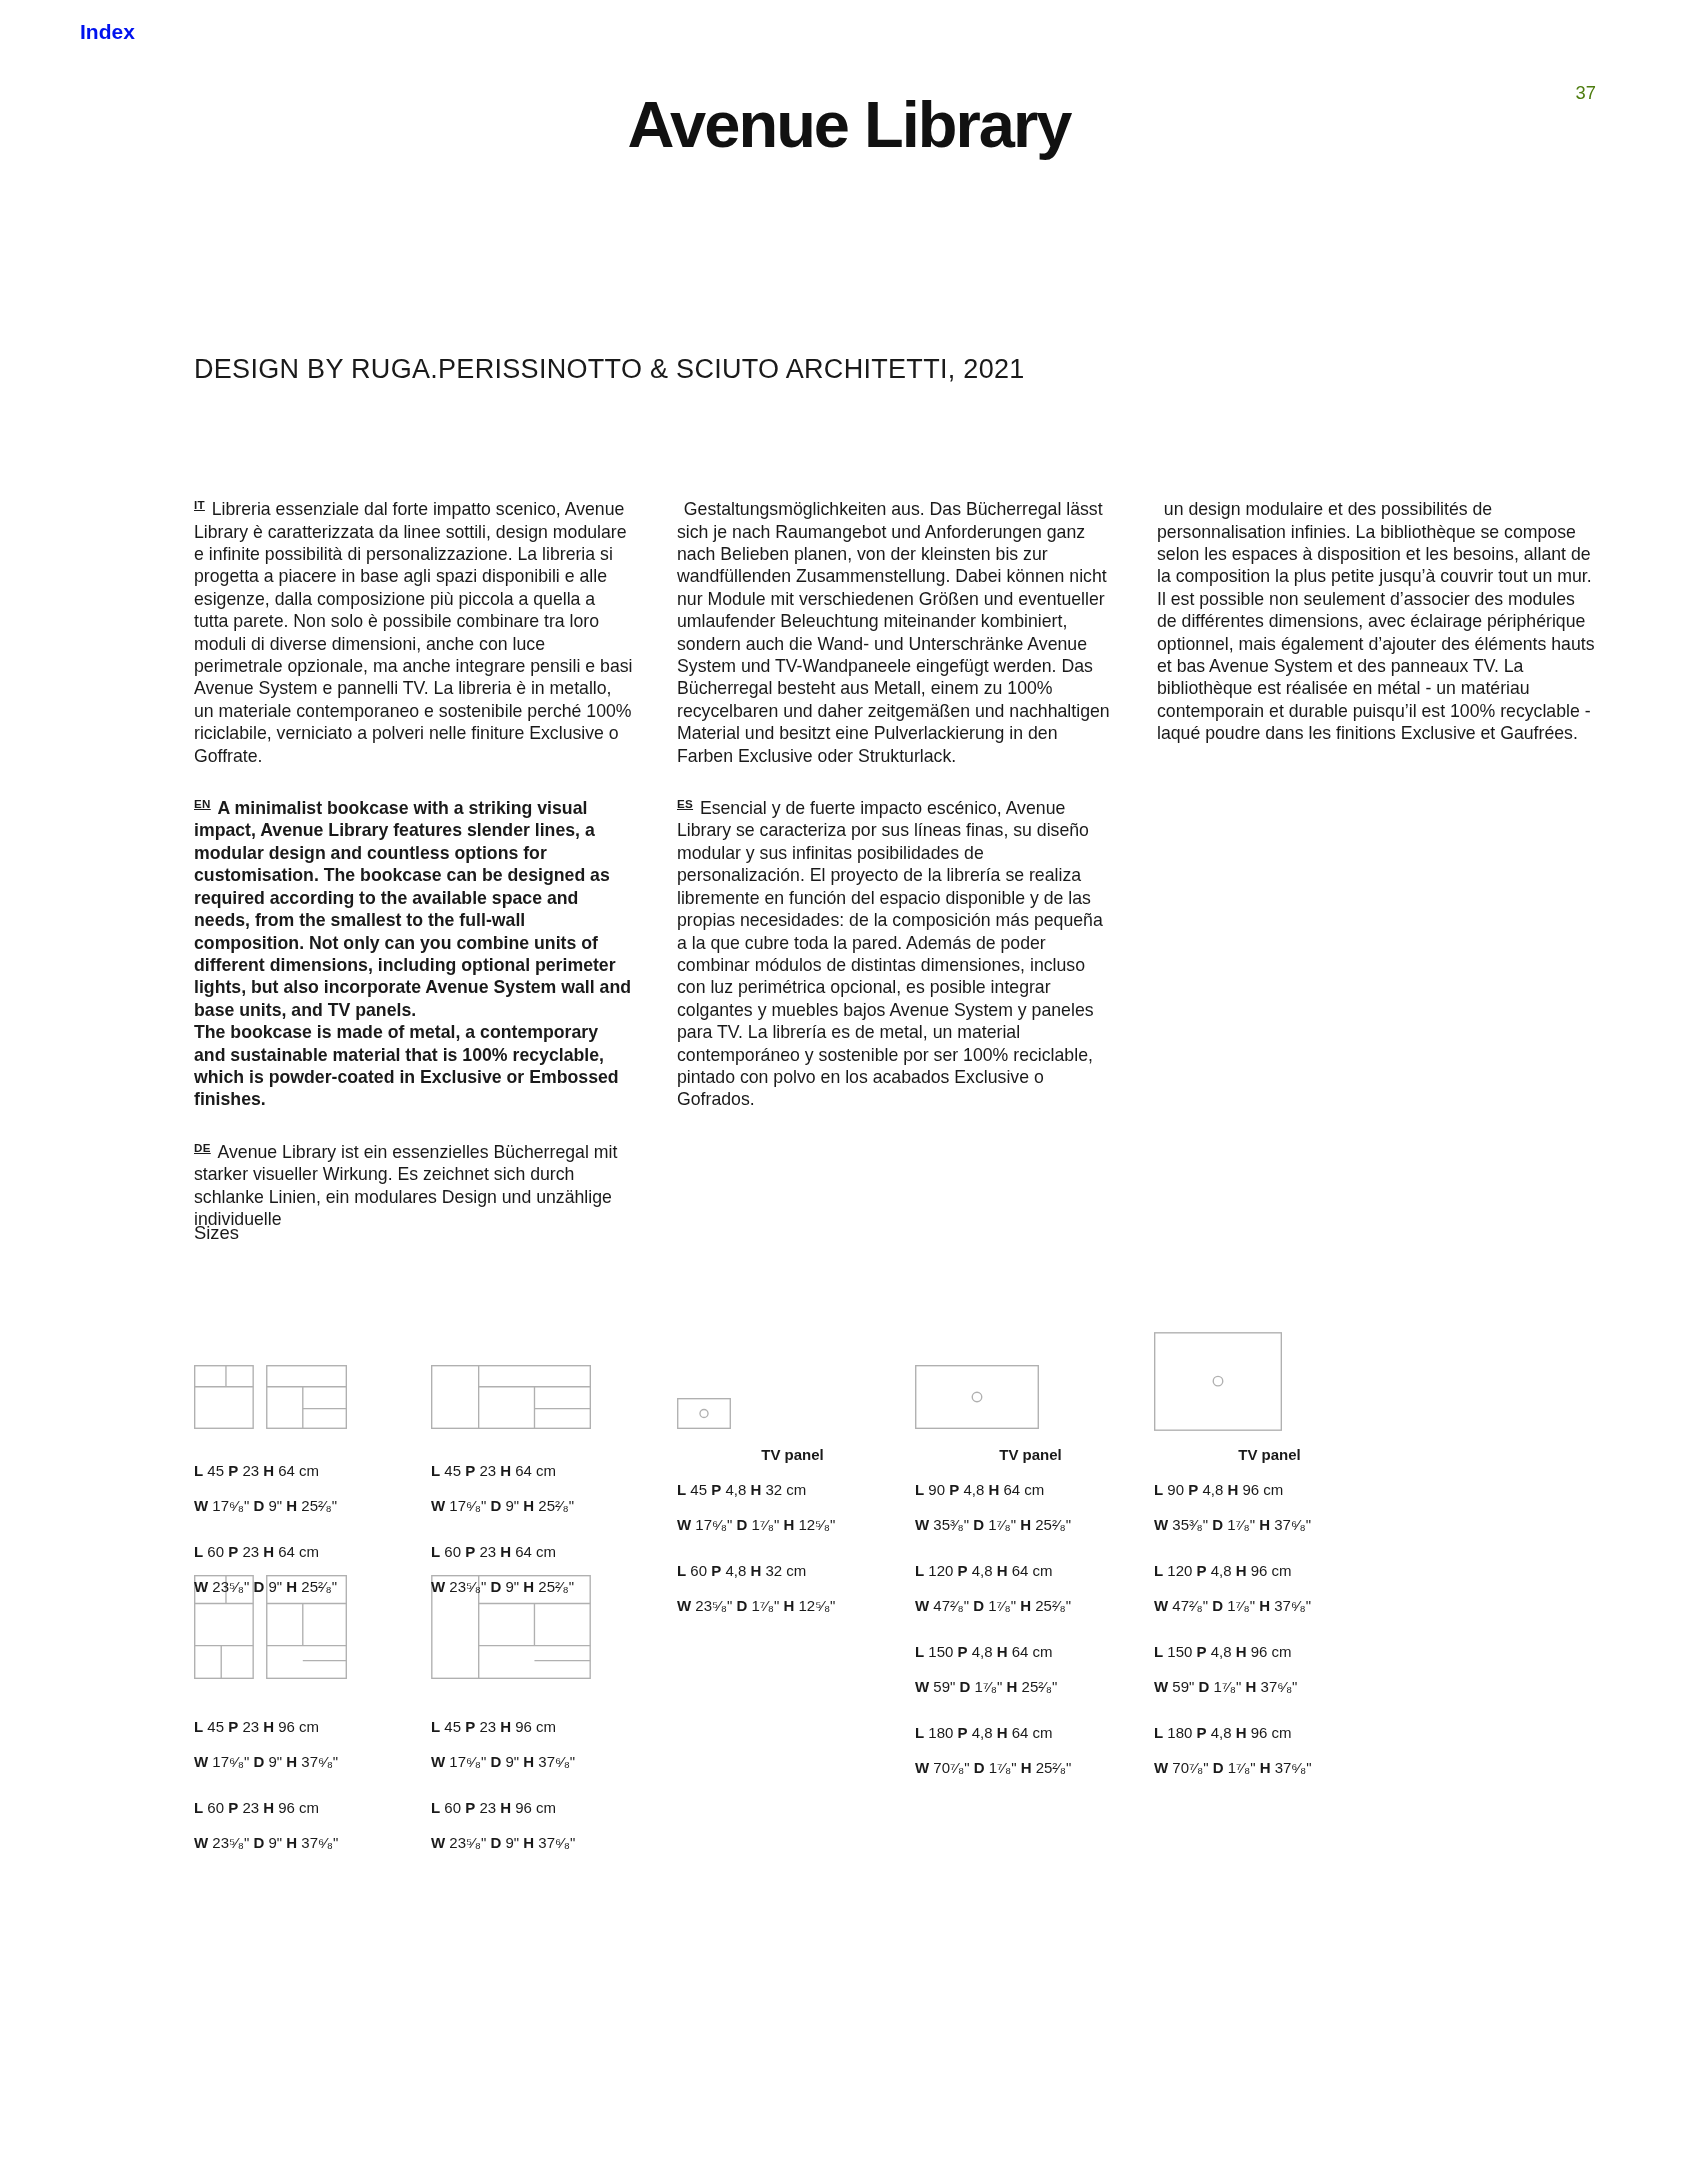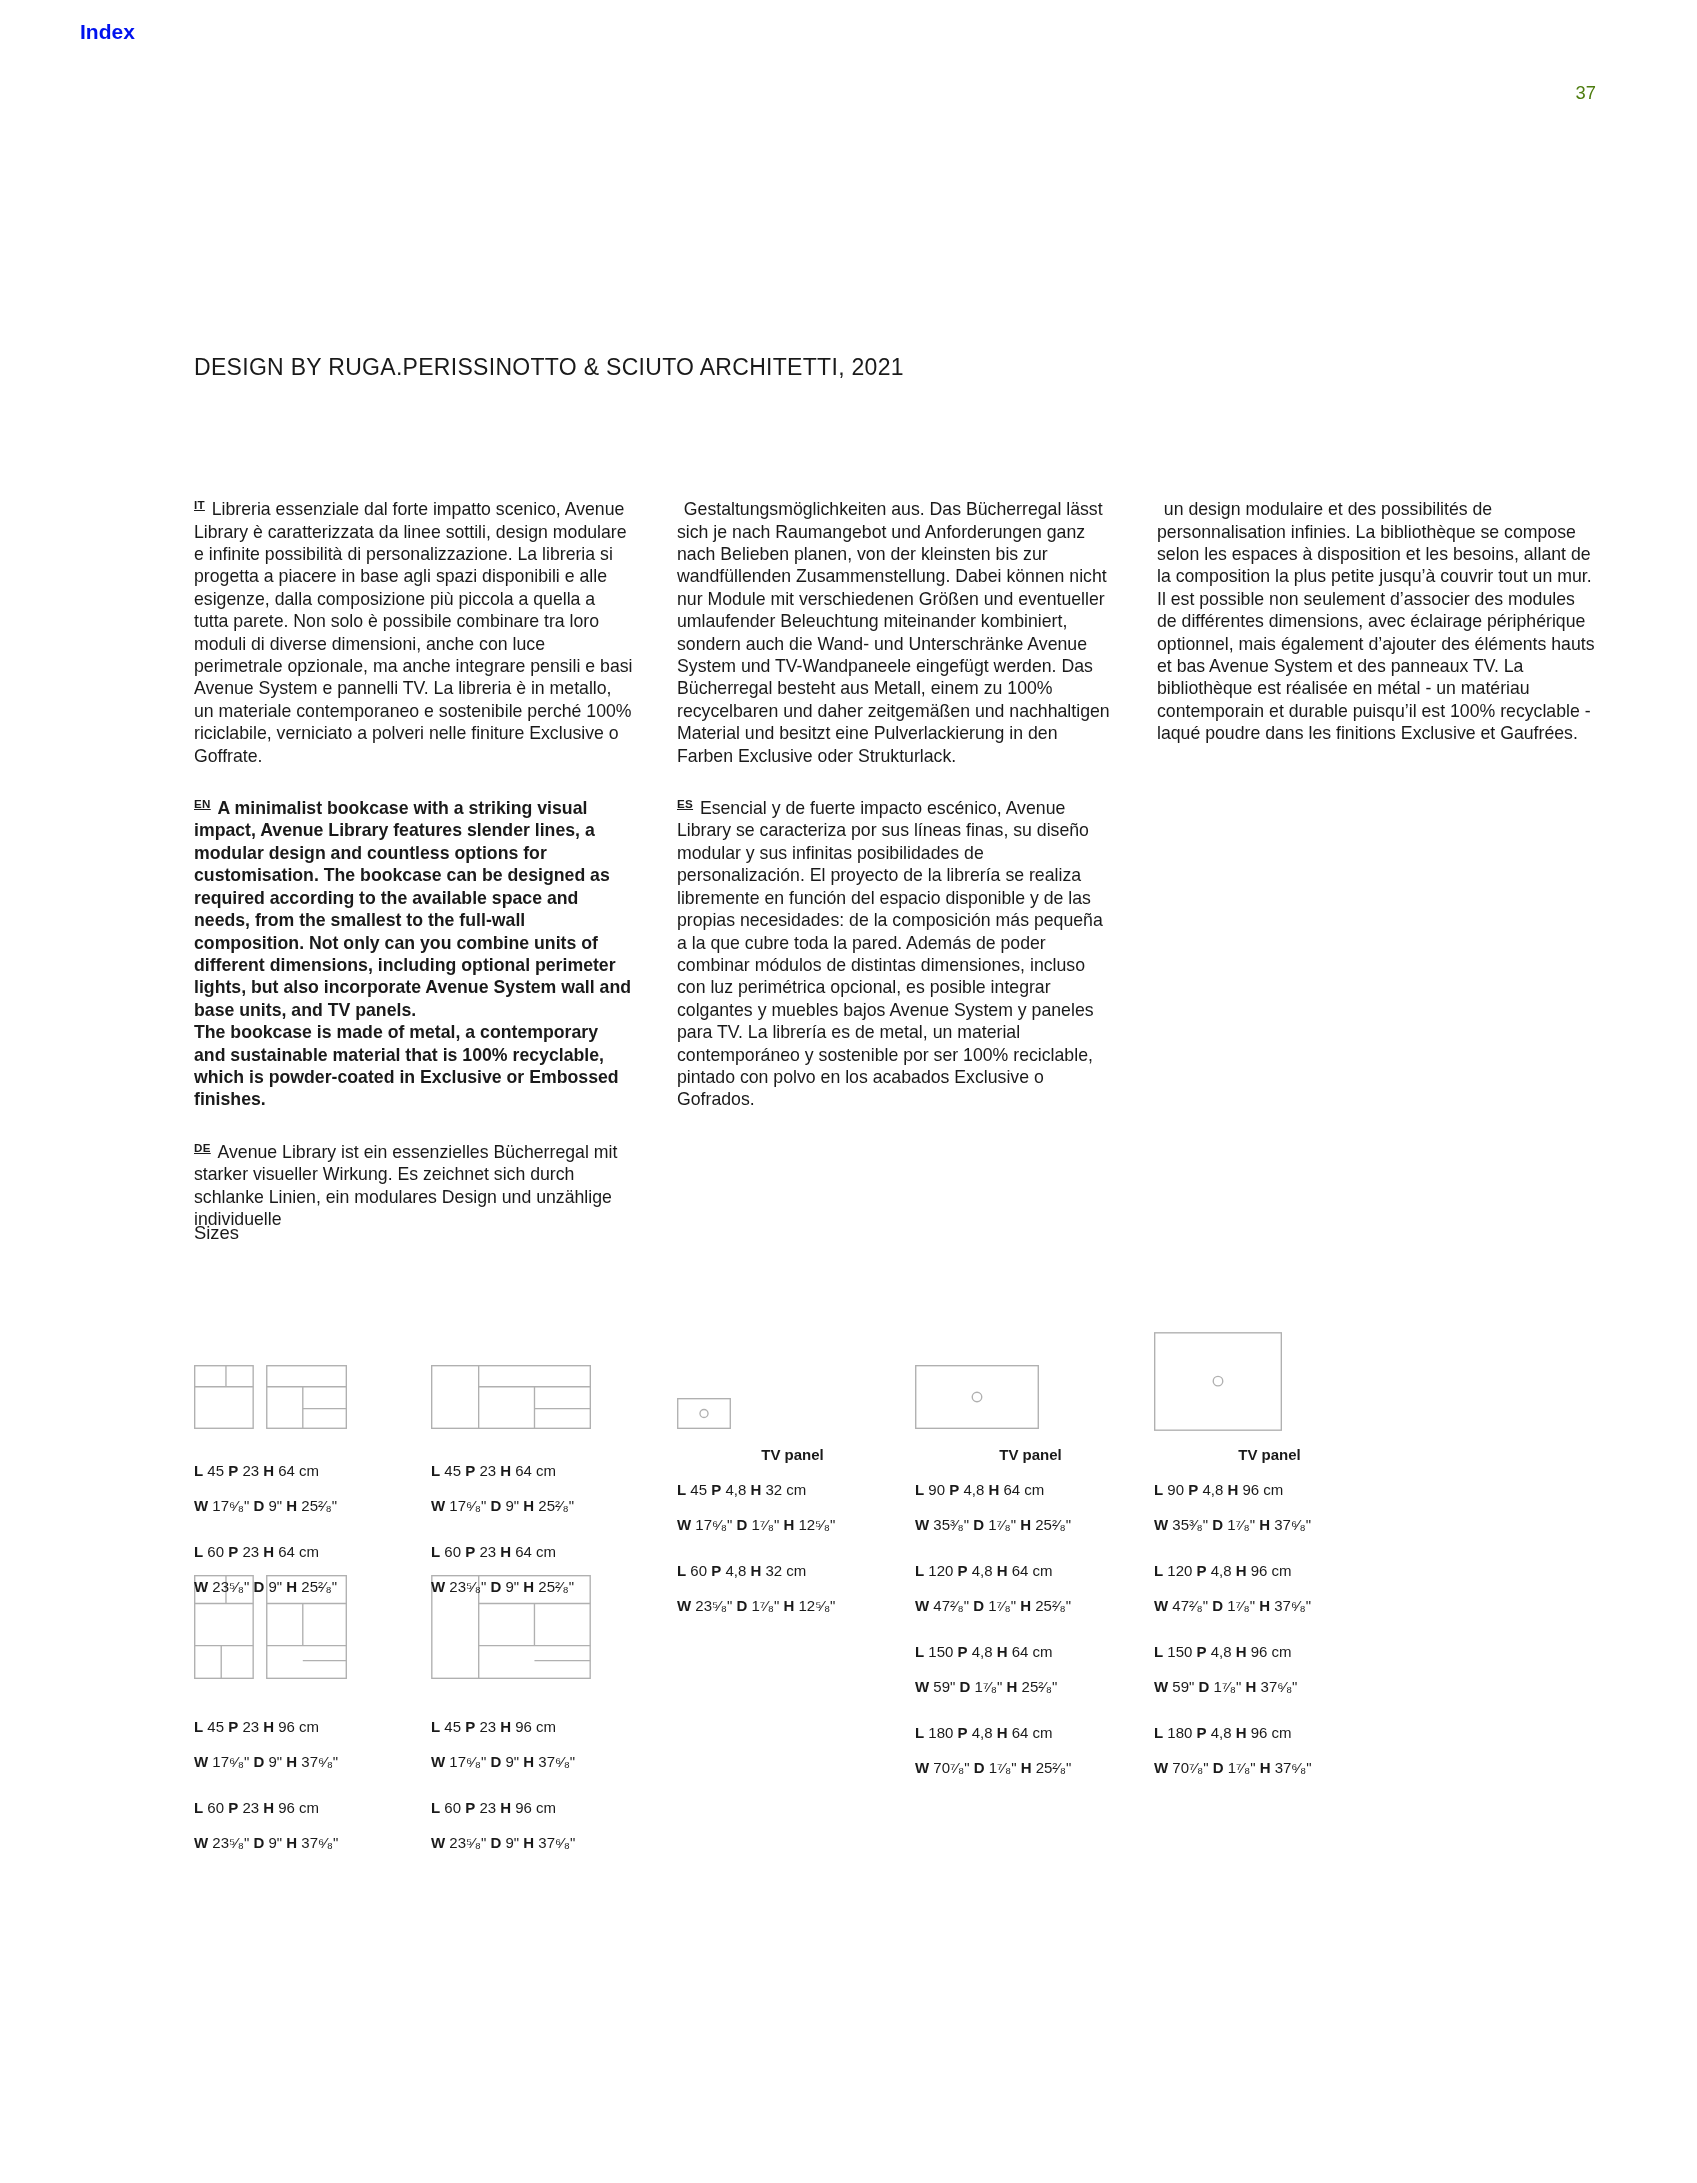--- a/index.html
+++ b/index.html
@@ -11,21 +11,21 @@
   .index-link{
     position:absolute;left:80px;top:20.4px;font-size:21px;font-weight:bold;
     color:#0012ee;text-decoration:none;cursor:pointer;
   }
   .page-number{position:absolute;right:102px;top:82px;font-size:18.4px;color:#4d7c0f;}
   .title{
     position:absolute;left:0;top:87px;width:100%;margin:0;text-align:center;
     font-size:65px;font-weight:bold;letter-spacing:-2px;color:#111111;
   }
   .designer{
-    position:absolute;left:194px;top:354px;font-size:23px;letter-spacing:0.3px;color:#1a1a1a;
+    position:absolute;left:194px;top:354px;font-size:27px;letter-spacing:0.3px;color:#1a1a1a;
   }
   .desc-col{position:absolute;top:494px;width:439px;}
   .desc{
     margin:0 0 26px 0;font-size:17.7px;line-height:22.4px;color:#1a1a1a;
   }
   .desc .desc-text{white-space:pre-line;}
   .desc.bold{font-weight:bold;}
   .lang{
     font-size:11.6px;font-weight:bold;text-decoration:underline;
     vertical-align:6.1px;margin-right:6.8px;letter-spacing:0.3px;
@@ -40,20 +40,21 @@
   .dim{font-size:15px;line-height:19px;color:#1a1a1a;white-space:nowrap;margin-top:16px;}
 </style>
 </head>
 <body>
 
 <div class="page">
 
   <a class="index-link">Index</a>
   <div class="page-number">37</div>
 
+  <h1 class="title">Avenue Library</h1>
   <div class="designer">DESIGN BY RUGA.PERISSINOTTO &amp; SCIUTO ARCHITETTI, 2021</div>
 
   <div class="desc-col" style="left:194px">
     <p class="desc"><sup class="lang">IT</sup><span class="desc-text">Libreria essenziale dal forte impatto scenico, Avenue Library è caratterizzata da linee sottili, design modulare e infinite possibilità di personalizzazione. La libreria si progetta a piacere in base agli spazi disponibili e alle esigenze, dalla composizione più piccola a quella a tutta parete. Non solo è possibile combinare tra loro moduli di diverse dimensioni, anche con luce perimetrale opzionale, ma anche integrare pensili e basi Avenue System e pannelli TV. La libreria è in metallo, un materiale contemporaneo e sostenibile perché 100% riciclabile, verniciato a polveri nelle finiture Exclusive o Goffrate.</span></p>
     <p class="desc bold"><sup class="lang">EN</sup><span class="desc-text">A minimalist bookcase with a striking visual impact, Avenue Library features slender lines, a modular design and countless options for customisation. The bookcase can be designed as required according to the available space and needs, from the smallest to the full-wall composition. Not only can you combine units of different dimensions, including optional perimeter lights, but also incorporate Avenue System wall and base units, and TV panels.
 The bookcase is made of metal, a contemporary and sustainable material that is 100% recyclable, which is powder-coated in Exclusive or Embossed finishes.</span></p>
     <p class="desc"><sup class="lang">DE</sup><span class="desc-text">Avenue Library ist ein essenzielles Bücherregal mit starker visueller Wirkung. Es zeichnet sich durch schlanke Linien, ein modulares Design und unzählige individuelle</span></p>
   </div>
 
   <div class="desc-col" style="left:677px">

